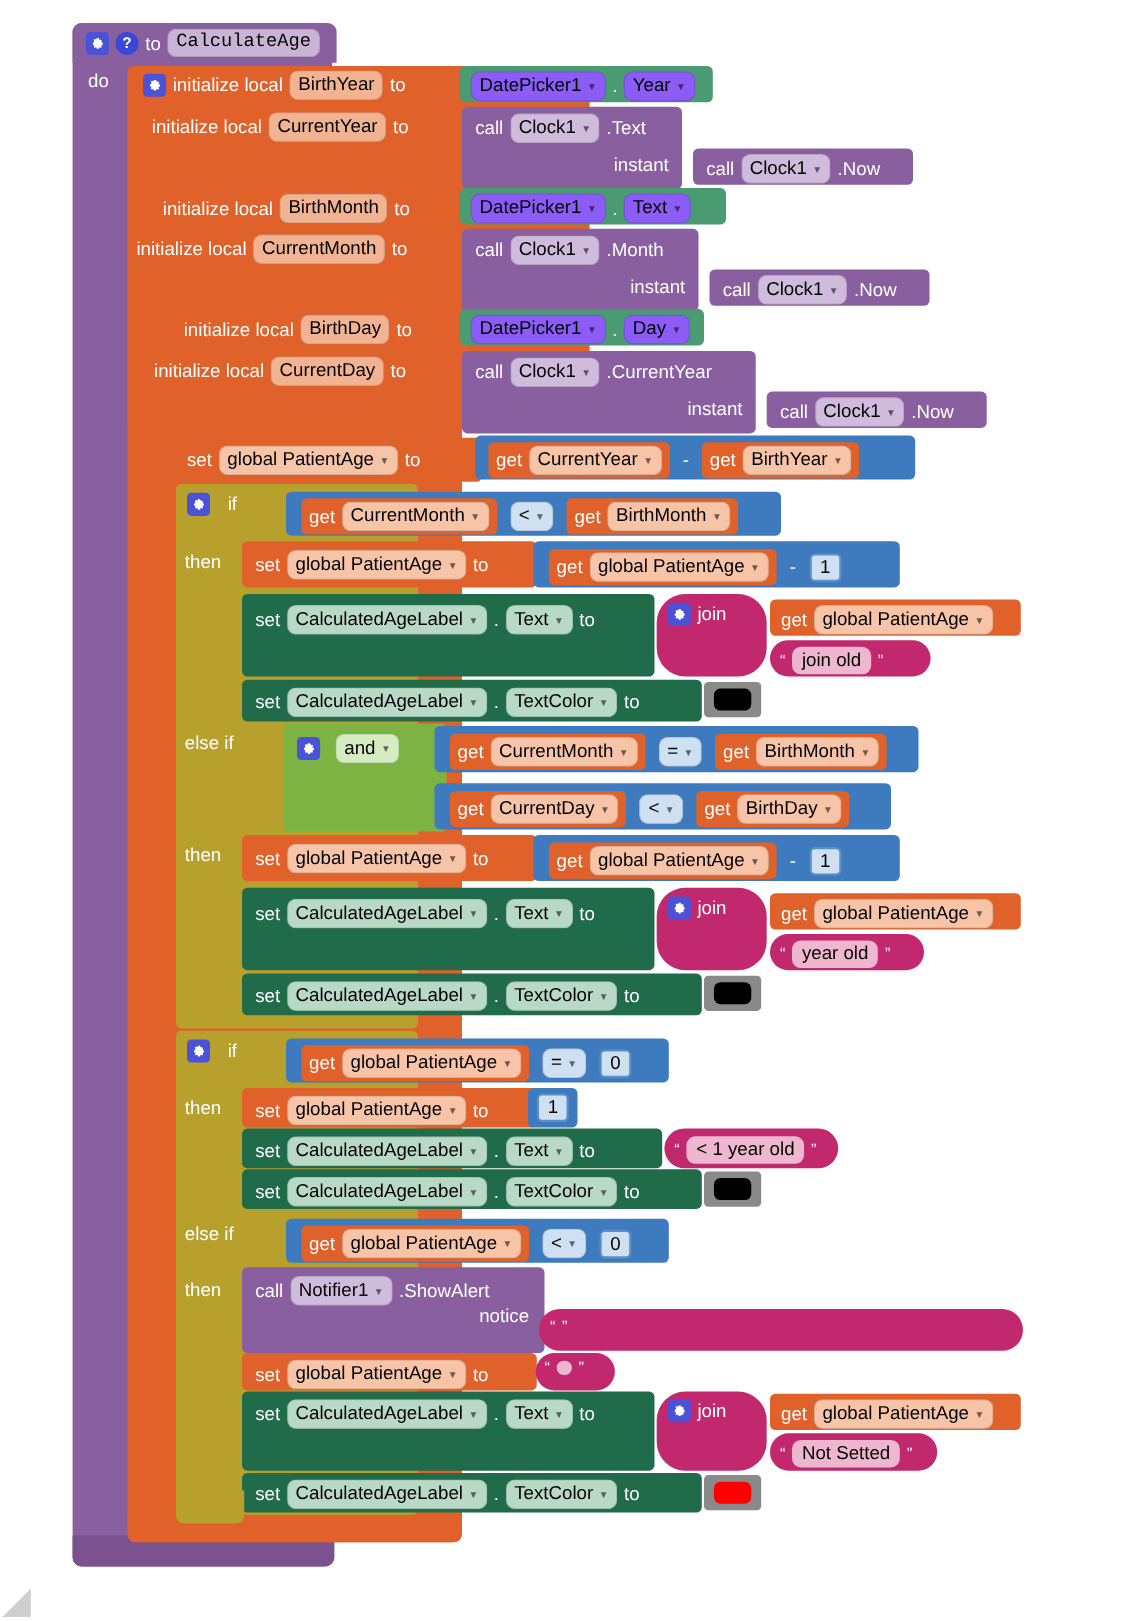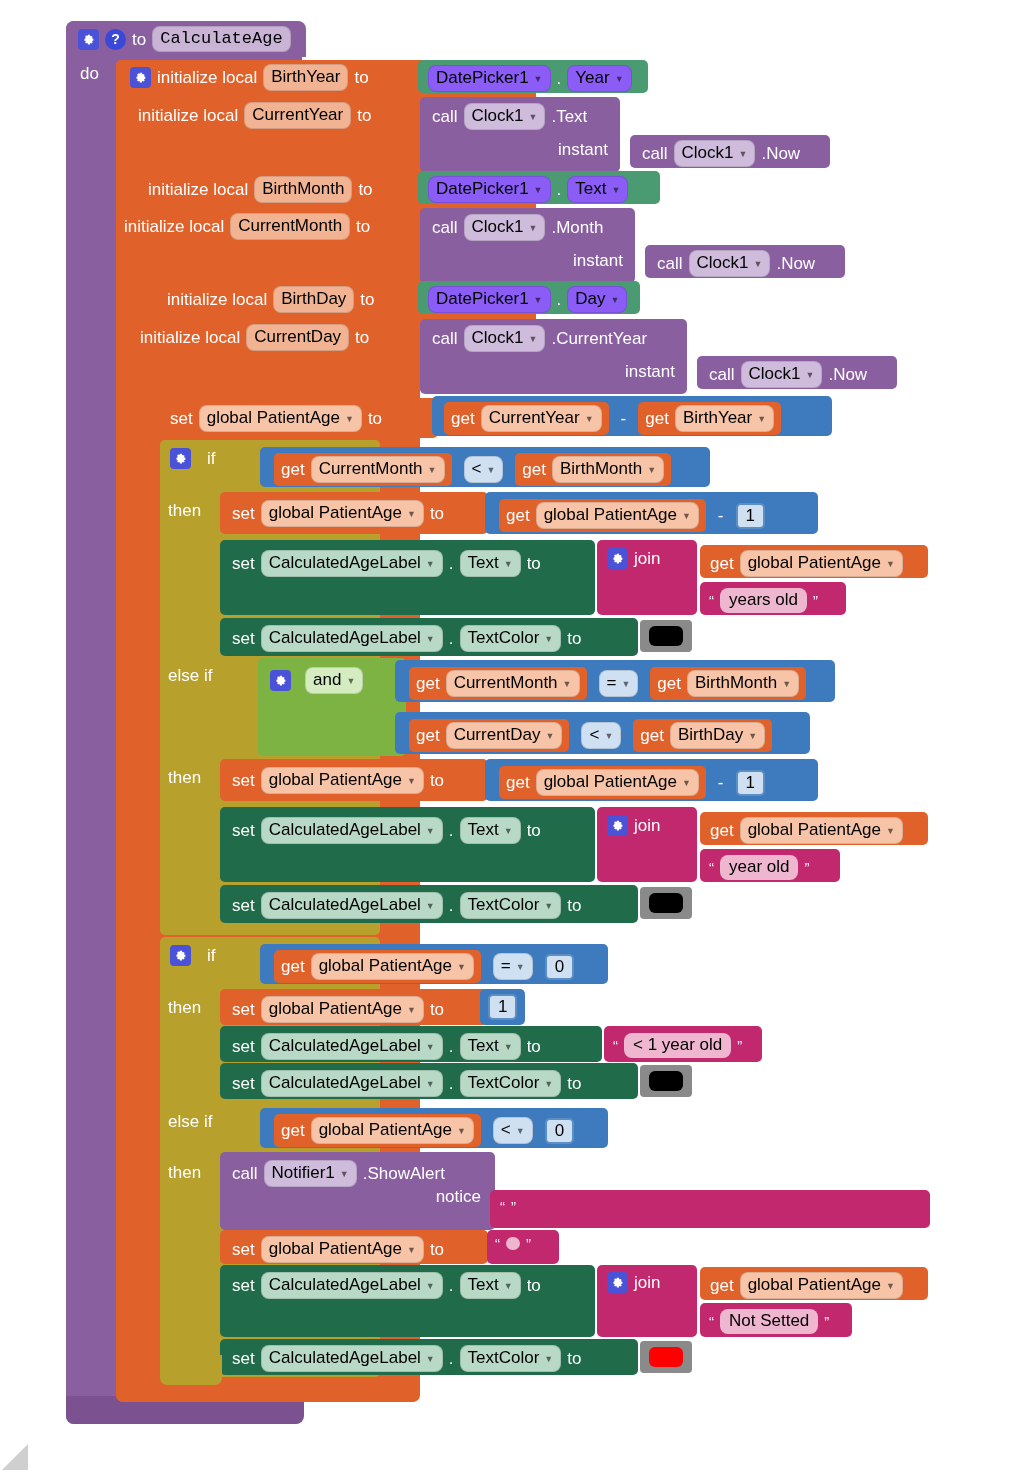--- a/index.html
+++ b/index.html
@@ -23,21 +23,21 @@
   }
   .caret{font-size:9px;opacity:.55;transform:translateY(1px);}
   
   .c-proc{background:#8a5fa0;}
   .c-proc-d{background:#7b5190;}
   .c-local{background:#e0612a;}
   .c-var{background:#e0612a;}
   .c-ctrl{background:#b8a02c;}
   .c-logic{background:#7cb342;}
   .c-math{background:#3e7bbe;}
-  .c-text{background:#c2286e;}
+  .c-text{background:#c2286e;border-radius:26px;}
   .c-comp-get{background:#4a9a72;}
   .c-comp-call{background:#8a5fa0;}
   .c-set-comp{background:#1f6b4a;}
   .c-color{background:#8a8a8a;}
   
   .f-proc{background:#c9b4d6;font-family:Liberation Mono, monospace;}
   .f-local{background:#f2b393;}
   .f-var{background:#f7c4a8;}
   .f-comp{background:#8b5cf6;}
   .f-comp-call{background:#cfbcdc;}
@@ -394,21 +394,21 @@
     <span class="lbl">get</span>
     <span class="field f-var">
         <span>global PatientAge</span>
         <span class="caret">▼</span>
       </span>
   </div>
 </div>
 <div class="blk c-text" style="left:700px;top:582px;width:146px;height:33px;">
   <div class="row" style="padding:6px 0 0 9px;">
     <span class="q">“</span>
-    <span class="strpill">years old</span>
+    <span class="strpill">join old</span>
     <span class="q">”</span>
   </div>
 </div>
 
 <div class="blk c-set-comp" style="left:220px;top:618px;width:418px;height:38px;"></div>
 <div class="blk" style="left:232px;top:625px;">
   <div class="row">
     <span class="lbl">set</span>
     <span class="field f-setcomp">
         <span>CalculatedAgeLabel</span>

